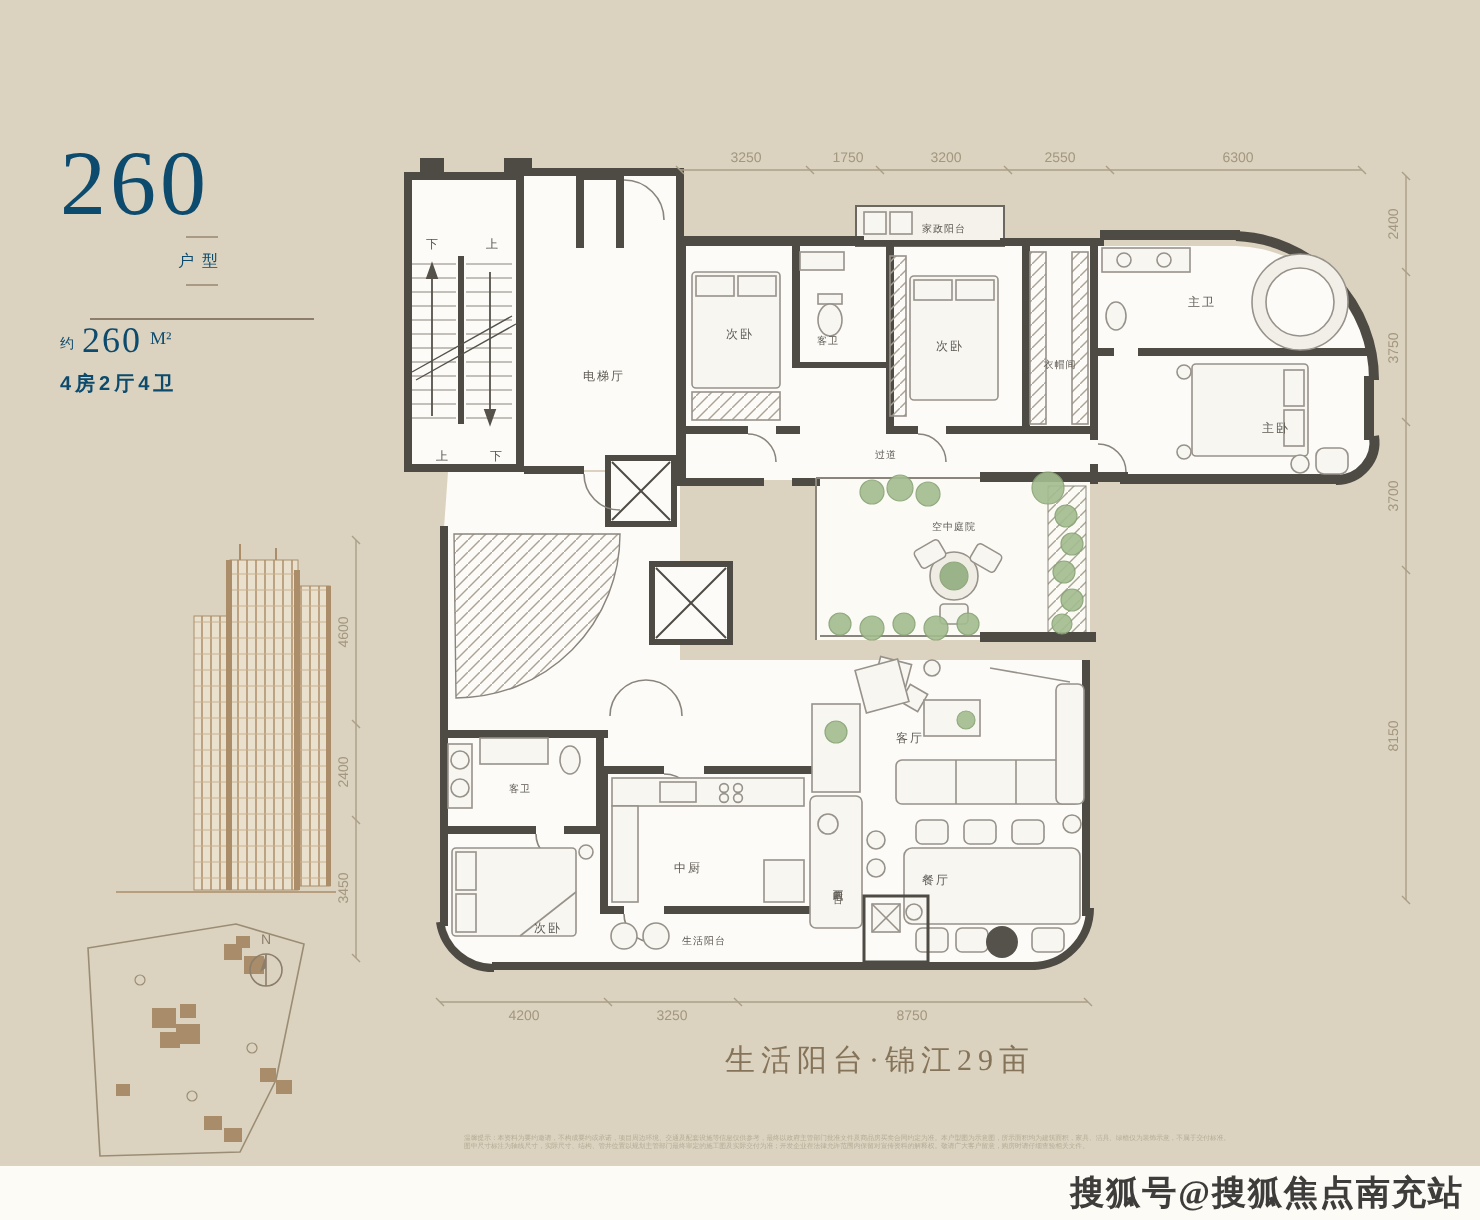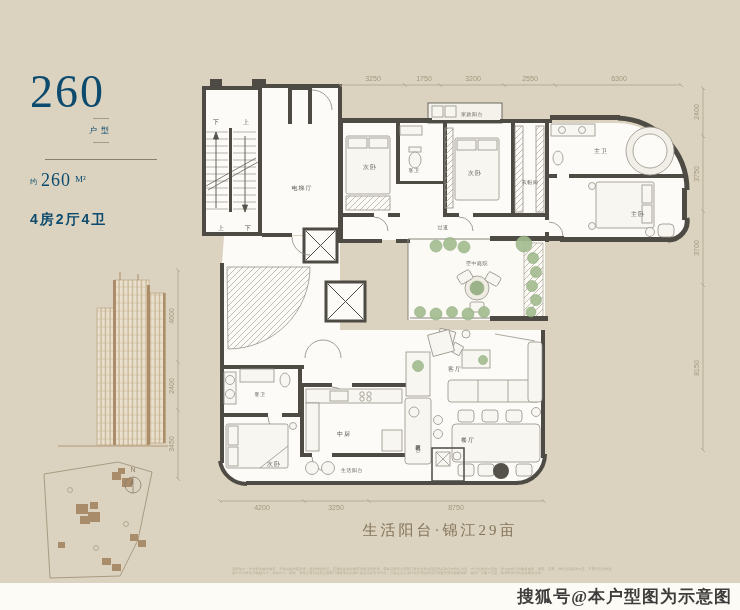--- a/index.html
+++ b/index.html
@@ -7,25 +7,25 @@
        font-family:"Liberation Sans",sans-serif;overflow:hidden;}
   .canvas{position:absolute;inset:0;}
   
   .sidebar{position:absolute;left:30px;top:68px;width:142px;text-align:left;color:#0c4a6e;}
   .model-number{font-family:"Liberation Serif",serif;font-size:46px;line-height:48px;
                 letter-spacing:2px;font-weight:400;}
   .model-caption{display:flex;align-items:center;justify-content:center;gap:6px;
                  font-size:8px;letter-spacing:4px;margin-top:2px;flex-direction:column;}
   .model-caption .dash{width:16px;height:1px;background:#a99a84;}
   .sidebar-rule{width:112px;height:1px;background:#8d7e6b;margin:16px auto 0 auto;}
-  .area-row{margin-top:10px;font-family:"Liberation Serif",serif;}
+  .area-row{font-family:"Liberation Serif",serif;}
   .area-approx{font-size:7px;vertical-align:2px;}
   .area-value{font-size:18px;letter-spacing:1px;}
   .area-unit{font-size:9px;vertical-align:4px;}
-  .spec-row{margin-top:20px;font-size:14px;letter-spacing:2px;font-weight:bold;}
+  .spec-row{margin-top:4px;font-size:10px;letter-spacing:2px;font-weight:bold;}
   
   .plan-title{position:absolute;left:230px;top:521px;width:420px;text-align:center;
               font-family:"Liberation Serif",serif;font-size:15px;letter-spacing:3px;
               color:#85745a;font-weight:500;}
   
   .disclaimer{position:absolute;left:232px;top:567px;width:1200px;color:#b6ac98;
               font-size:8px;line-height:10px;transform:scale(0.42);transform-origin:left top;}
   .watermark-bar{position:absolute;left:0;bottom:0;width:740px;height:27px;background:#fcfbf6;}
   .watermark{position:absolute;right:8px;top:0;line-height:27px;font-size:17px;font-weight:bold;
              font-family:"Liberation Serif",serif;color:#3e3d3b;letter-spacing:1px;}
@@ -473,16 +473,16 @@
   </svg>
 
   <div class="plan-title">生活阳台·锦江29亩</div>
 
   <div class="disclaimer">
     <div>温馨提示：本资料为要约邀请，不构成要约或承诺，项目周边环境、交通及配套设施等信息仅供参考，最终以政府主管部门批准文件及商品房买卖合同约定为准。本户型图为示意图，所示面积均为建筑面积，家具、洁具、绿植仅为装饰示意，不属于交付标准。</div>
     <div>图中尺寸标注为轴线尺寸，实际尺寸、结构、管井位置以规划主管部门最终审定的施工图及实际交付为准；开发企业在法律允许范围内保留对宣传资料的解释权。敬请广大客户留意，购房时请仔细查验相关文件。</div>
   </div>
 
   <div class="watermark-bar">
-    <div class="watermark">搜狐号@本户型图为示意图</div>
+    <div class="watermark">搜狐号@搜狐焦点南充站</div>
   </div>
 
 </div>
 
 </body></html>

